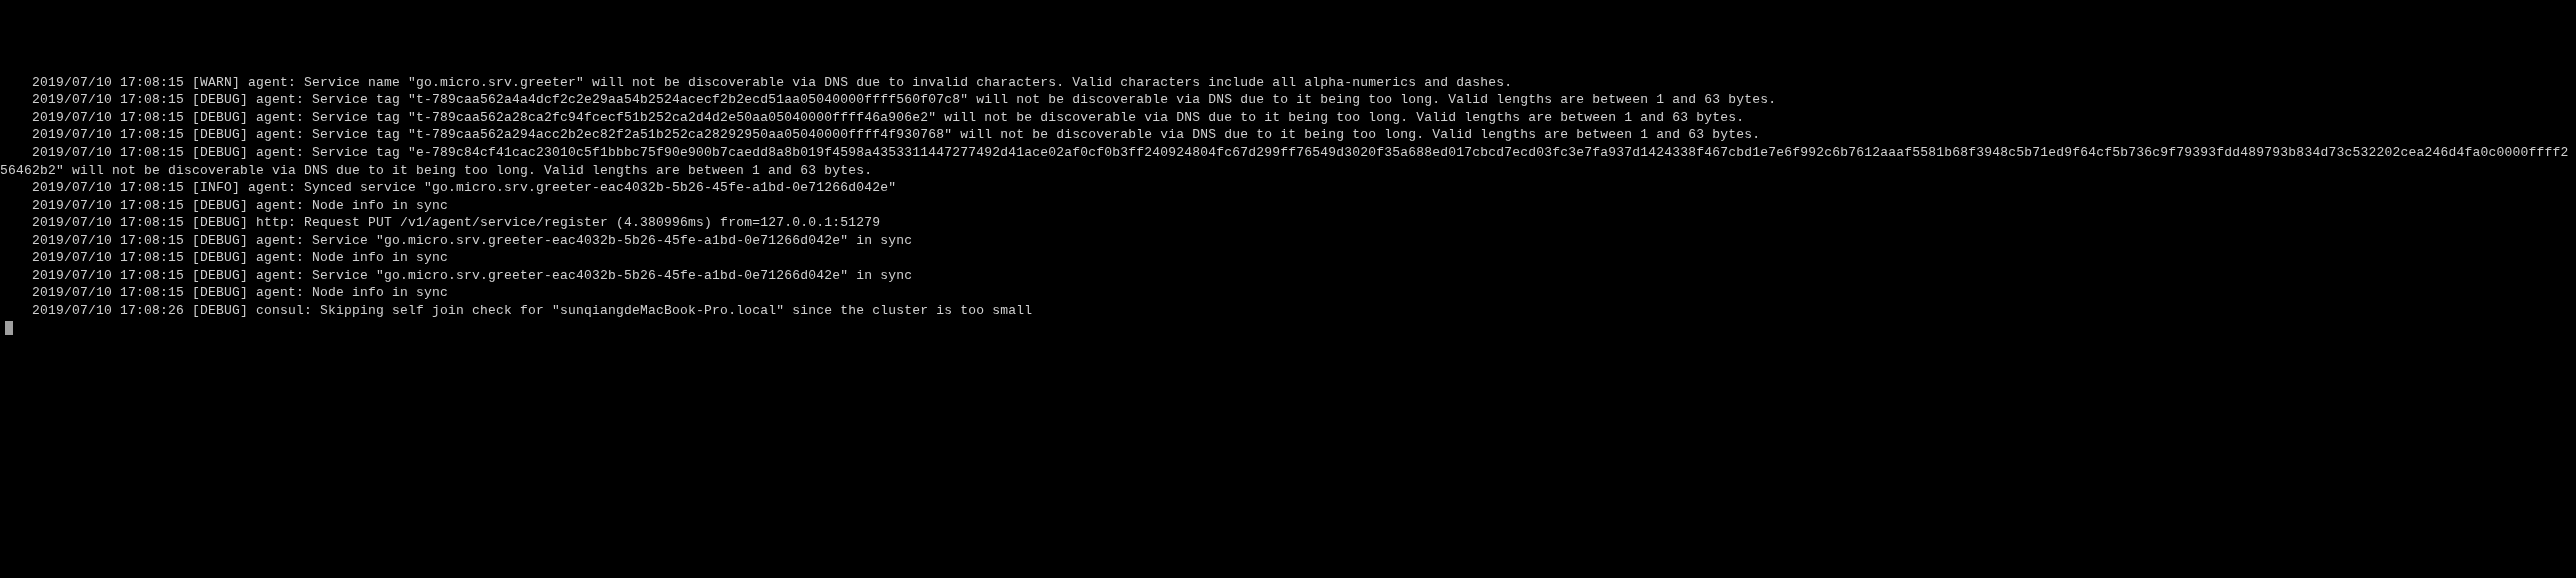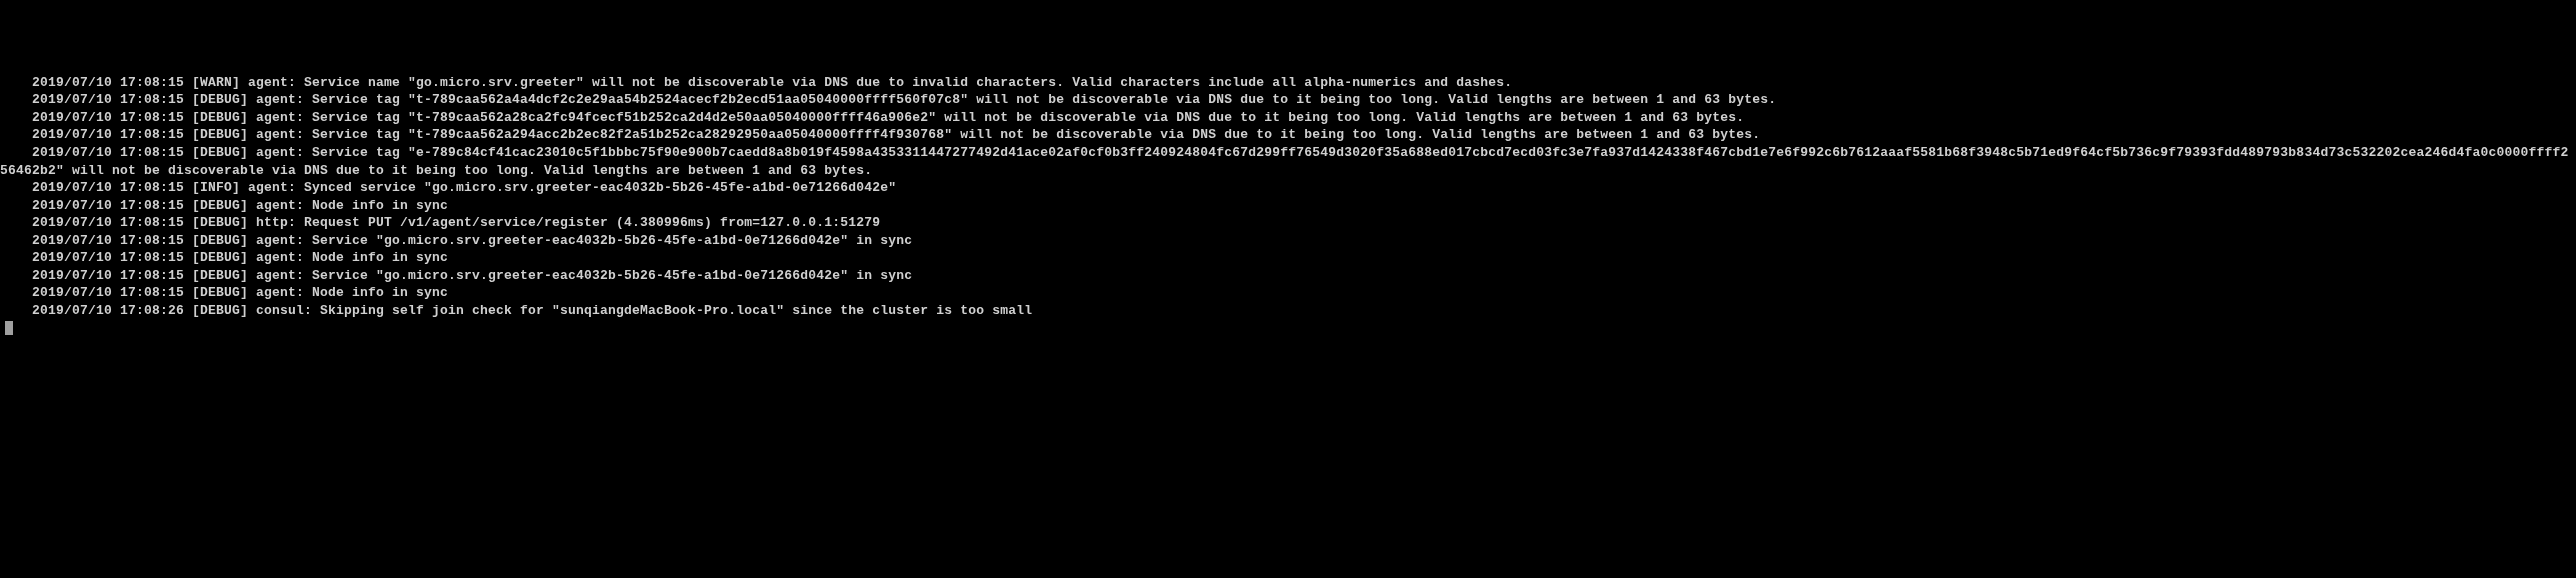--- a/index.html
+++ b/index.html
@@ -1,19 +1,18 @@
 <!DOCTYPE html>
 <html style="font-size:14.4px"><head>
   <meta charset="utf-8">
   <style>
     * {
       margin: 0;
       padding: 0;
       box-sizing: border-box;
-      font-weight: bold;
     }
     body {
       background-color: #000000;
       color: #d0d0d0;
       font-family: 'Menlo', 'Monaco', 'Consolas', 'Courier New', monospace;
       font-size: 13px;
       line-height: 1.35;
       padding: 3.6px 0;
       white-space: pre-wrap;
       word-break: break-all;

